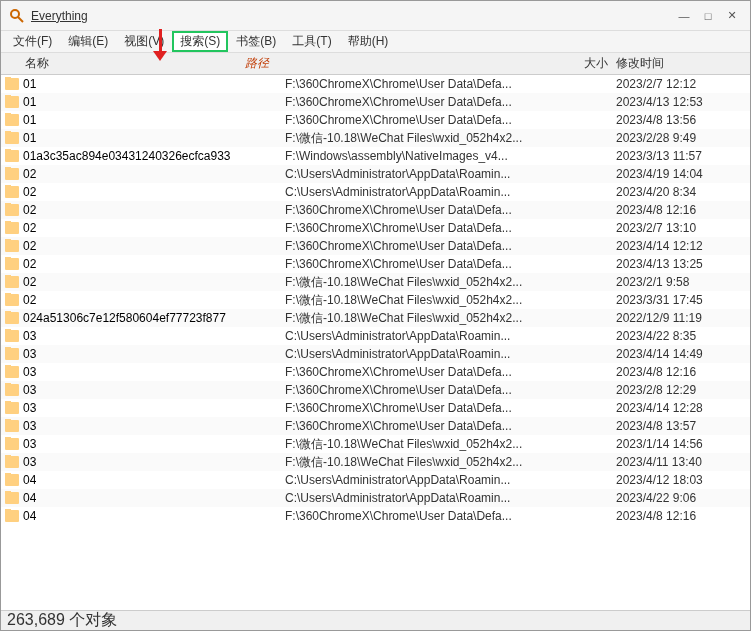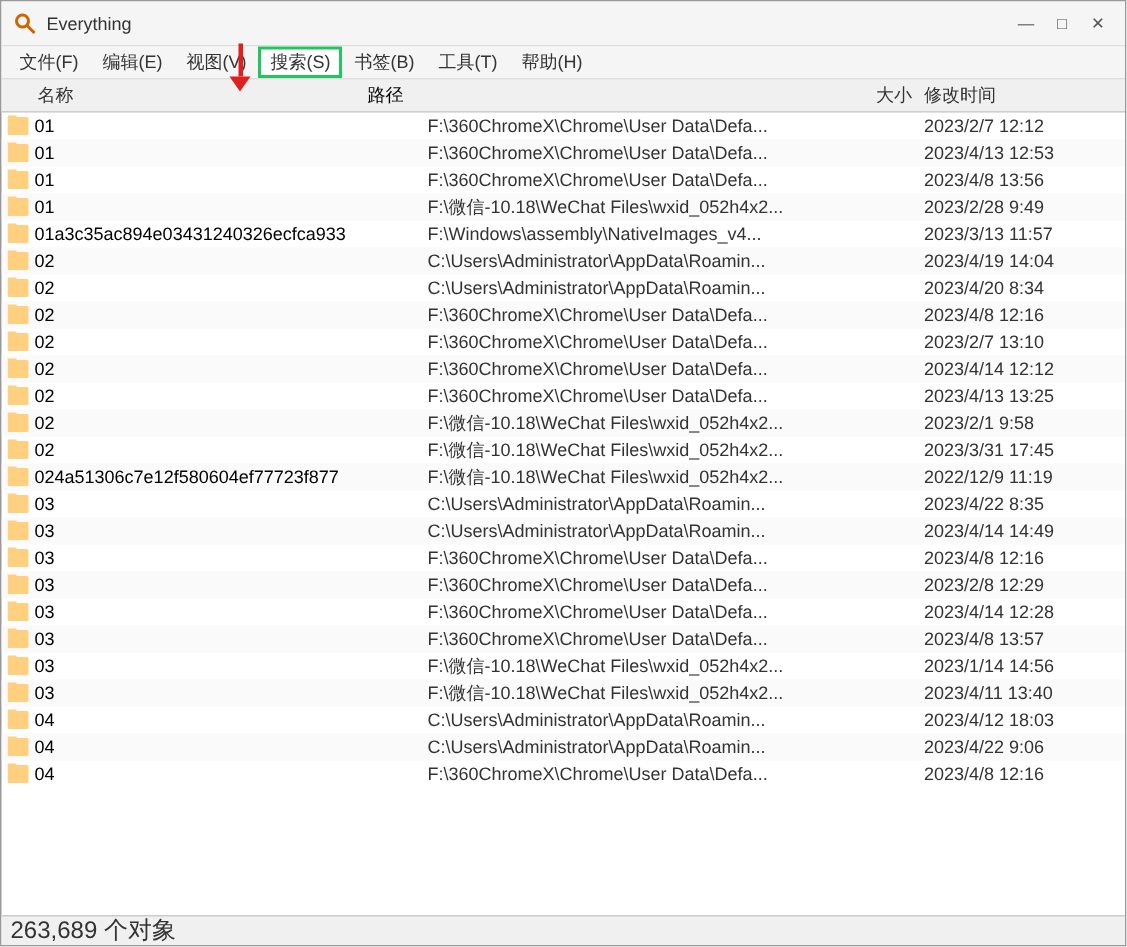--- a/index.html
+++ b/index.html
@@ -34,20 +34,21 @@
       align-items: center;
       gap: 6px;
     }
     .title-icon {
       width: 16px;
       height: 16px;
     }
     .title-text {
       font-size: 12px;
       color: #333;
+      text-decoration: underline;
     }
     .title-controls {
       display: flex;
       gap: 4px;
     }
     .title-btn {
       width: 20px;
       height: 20px;
       display: flex;
       align-items: center;
@@ -84,21 +85,21 @@
     .table-header {
       display: flex;
       background: #f0f0f0;
       border-bottom: 1px solid #ccc;
       padding: 2px 4px;
       flex-shrink: 0;
       height: 22px;
       align-items: center;
     }
     .col-name { width: 240px; padding-left: 20px; font-size: 12px; color: #333; cursor: pointer; }
-    .col-path { flex: 1; font-size: 12px; color: #000000; cursor: pointer; }
+    .col-path { flex: 1; font-size: 12px; color: #c2410c; cursor: pointer; font-style: italic; }
     .col-size { width: 50px; font-size: 12px; color: #333; cursor: pointer; text-align: right; padding-right: 8px; }
     .col-date { width: 130px; font-size: 12px; color: #333; cursor: pointer; }
 
     .table-body {
       flex: 1;
       overflow-y: auto;
       overflow-x: hidden;
     }
     .table-body::-webkit-scrollbar { width: 14px; }
     .table-body::-webkit-scrollbar-track { background: #f0f0f0; }

